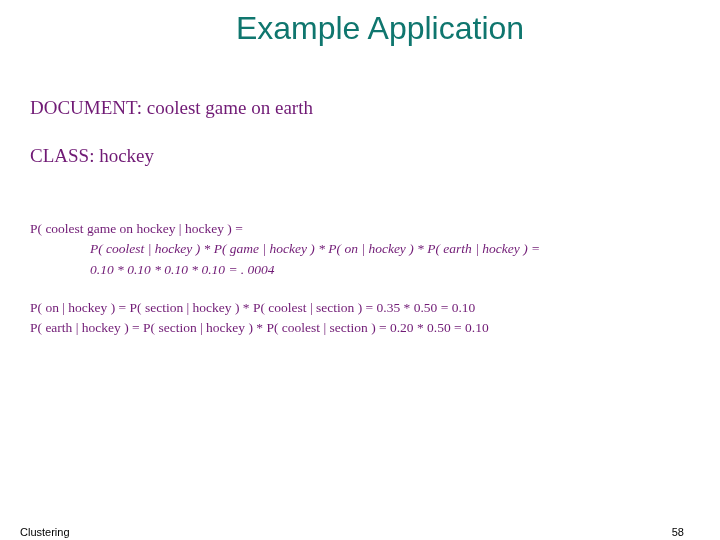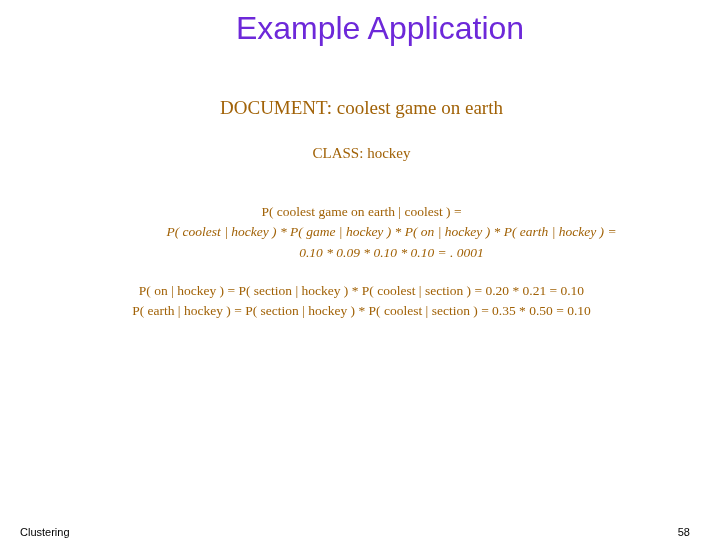--- a/index.html
+++ b/index.html
@@ -11,42 +11,41 @@
       width: 720px;
       height: 540px;
       background: #ffffff;
       font-family: "Times New Roman", Times, serif;
       position: relative;
       overflow: hidden;
     }
     .title {
       font-family: Verdana, Geneva, sans-serif;
       font-size: 32px;
-      color: #6d28d9;
+      color: #0f766e;
       text-align: center;
       padding-top: 10px;
       padding-left: 40px;
       font-weight: normal;
     }
     .content {
       padding: 50px 27px 0 30px;
       font-size: 14px;
-      color: #a16207;
-      text-align: center;
+      color: #701a75;
     }
     .doc-line {
       font-size: 19px;
       margin-bottom: 26px;
     }
     .doc-label {
       font-family: "Times New Roman", Times, serif;
     }
     .class-line {
-      font-size: 15px;
-      margin-bottom: 40px;
+      font-size: 19px;
+      margin-bottom: 52px;
     }
     .calc-main {
       font-size: 13.5px;
       line-height: 1.5;
       margin-bottom: 18px;
     }
     .calc-indent {
       padding-left: 60px;
       font-style: italic;
     }
@@ -63,47 +62,47 @@
       font-family: Verdana, Geneva, sans-serif;
       font-size: 11px;
       color: #000000;
     }
     .footer-left {
       position: absolute;
       left: 20px;
     }
     .footer-right {
       position: absolute;
-      right: 30px;
+      right: 36px;
     }
   </style>
 </head>
 <body>
 
 <div class="title">Example Application</div>
 
 <div class="content">
   <div class="doc-line">
     <span class="doc-label">DOCUMENT:</span>
     <span>coolest game on earth</span>
   </div>
 
   <div class="class-line">
     <span>CLASS:</span>
     <span>hockey</span>
   </div>
 
   <div class="calc-main">
-    <div>P( coolest game on earth | coolest ) =</div>
+    <div>P( coolest game on hockey | hockey ) =</div>
     <div class="calc-indent">P( coolest | hockey ) * P( game | hockey ) * P( on | hockey ) * P( earth | hockey ) =</div>
-    <div class="calc-indent">0.10 * 0.09 * 0.10 * 0.10 = . 0001</div>
+    <div class="calc-indent">0.10 * 0.10 * 0.10 * 0.10 = . 0004</div>
   </div>
 
   <div class="calc-lines">
-    <div>P( on | hockey ) = P( section | hockey ) * P( coolest | section ) = 0.20 * 0.21 = 0.10</div>
-    <div>P( earth | hockey ) = P( section | hockey ) * P( coolest | section ) = 0.35 * 0.50 = 0.10</div>
+    <div>P( on | hockey ) = P( section | hockey ) * P( coolest | section ) = 0.35 * 0.50 = 0.10</div>
+    <div>P( earth | hockey ) = P( section | hockey ) * P( coolest | section ) = 0.20 * 0.50 = 0.10</div>
   </div>
 </div>
 
 <div class="footer">
   <span class="footer-left">Clustering</span>
   <span class="footer-right">58</span>
 </div>
 
 </body></html>

